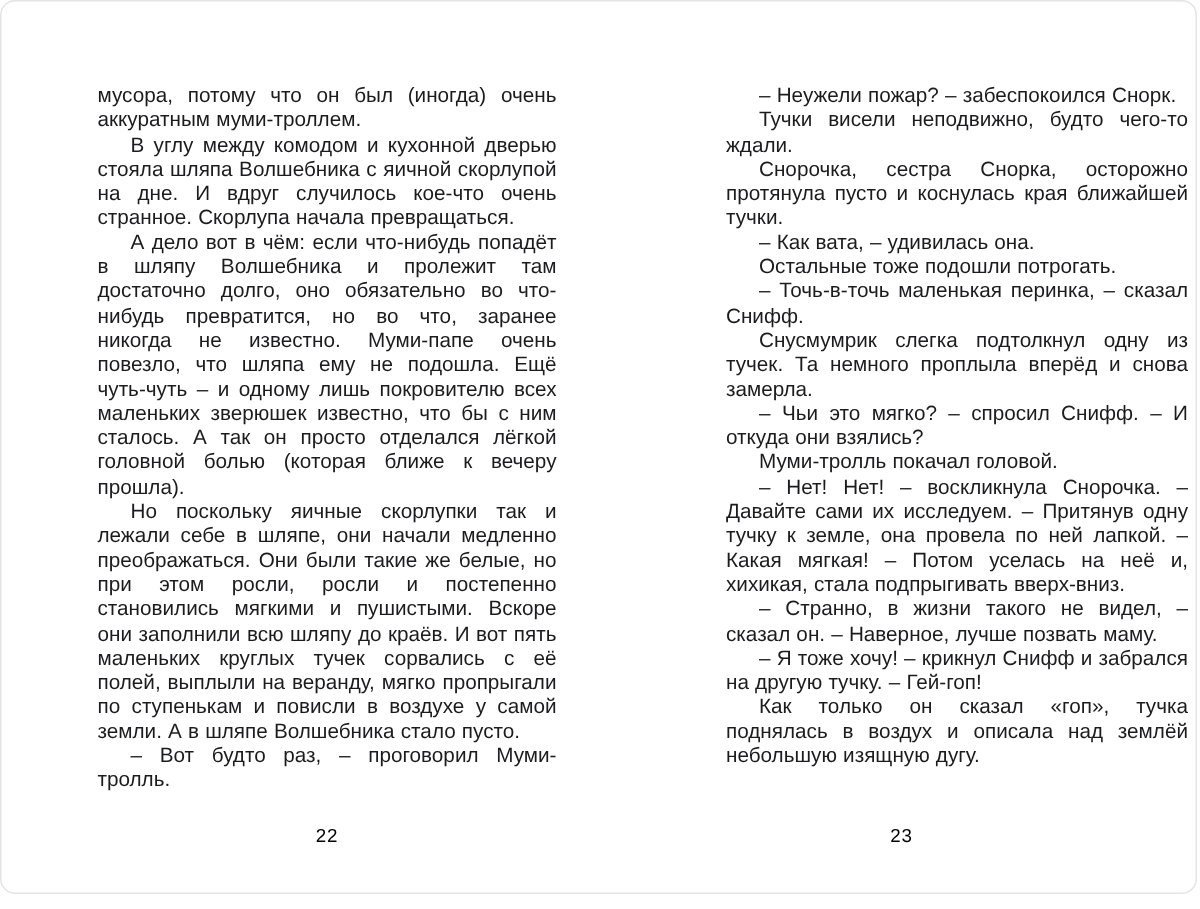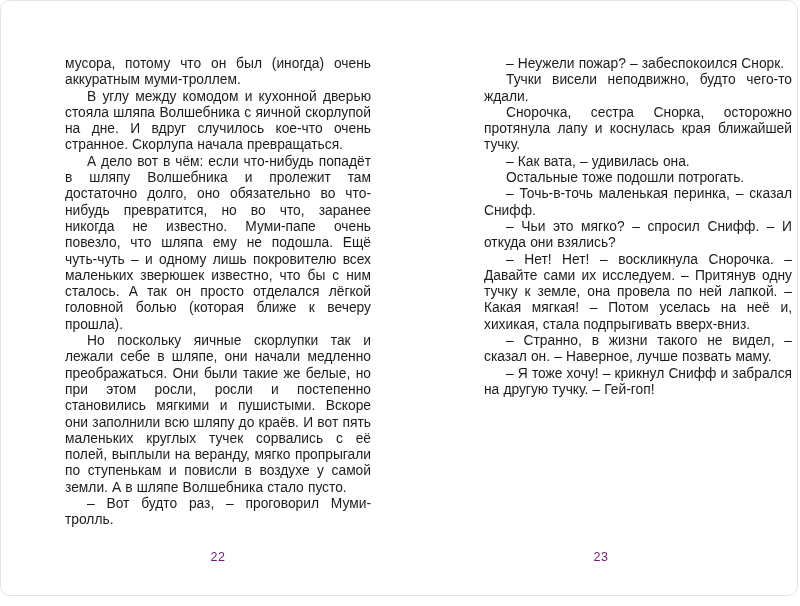--- a/index.html
+++ b/index.html
@@ -41,21 +41,21 @@
     margin: 0;
     text-indent: 22px;
   }
   p.para.noindent { text-indent: 0; }
   .page-number {
     position: absolute;
     bottom: 31px;
     font-size: 12.5px;
     letter-spacing: 0.5px;
     text-align: center;
-    color: #701a75;
+    color: #000000;
   }
   .page.left .page-number  { left: 64px; width: 306px; }
   .page.right .page-number { left: 48px; width: 308px; }
 </style>
 </head>
 <body>
 
 <div class="spread">
   <div class="page left">
     <div class="text">
@@ -64,24 +64,27 @@
         <p class="para">А дело вот в чём: если что-нибудь попадёт в шляпу Волшебника и пролежит там достаточно долго, оно обязательно во что-нибудь превратится, но во что, заранее никогда не известно. Муми-папе очень повезло, что шляпа ему не подошла. Ещё чуть-чуть – и одному лишь покровителю всех маленьких зверюшек известно, что бы с ним сталось. А так он просто отделался лёгкой головной болью (которая ближе к вечеру прошла).</p>
         <p class="para">Но поскольку яичные скорлупки так и лежали себе в шляпе, они начали медленно преображаться. Они были такие же белые, но при этом росли, росли и постепенно становились мягкими и пушистыми. Вскоре они заполнили всю шляпу до краёв. И вот пять маленьких круглых тучек сорвались с её полей, выплыли на веранду, мягко пропрыгали по ступенькам и повисли в воздухе у самой земли. А в шляпе Волшебника стало пусто.</p>
         <p class="para">– Вот будто раз, – проговорил Муми-тролль.</p>
       </div>
     <div class="page-number">22</div>
   </div>
   <div class="page right">
     <div class="text">
         <p class="para">– Неужели пожар? – забеспокоился Снорк.</p>
         <p class="para">Тучки висели неподвижно, будто чего-то ждали.</p>
-        <p class="para">Снорочка, сестра Снорка, осторожно протянула лапу и коснулась края ближайшей тучку.</p>
+        <p class="para">Снорочка, сестра Снорка, осторожно протянула пусто и коснулась края ближайшей тучки.</p>
         <p class="para">– Как вата, – удивилась она.</p>
         <p class="para">Остальные тоже подошли потрогать.</p>
         <p class="para">– Точь-в-точь маленькая перинка, – сказал Снифф.</p>
+        <p class="para">Снусмумрик слегка подтолкнул одну из тучек. Та немного проплыла вперёд и снова замерла.</p>
         <p class="para">– Чьи это мягко? – спросил Снифф. – И откуда они взялись?</p>
+        <p class="para">Муми-тролль покачал головой.</p>
         <p class="para">– Нет! Нет! – воскликнула Снорочка. – Давайте сами их исследуем. – Притянув одну тучку к земле, она провела по ней лапкой. – Какая мягкая! – Потом уселась на неё и, хихикая, стала подпрыгивать вверх-вниз.</p>
         <p class="para">– Странно, в жизни такого не видел, – сказал он. – Наверное, лучше позвать маму.</p>
         <p class="para">– Я тоже хочу! – крикнул Снифф и забрался на другую тучку. – Гей-гоп!</p>
+        <p class="para">Как только он сказал «гоп», тучка поднялась в воздух и описала над землёй небольшую изящную дугу.</p>
       </div>
     <div class="page-number">23</div>
   </div>
 </div>
 
 </body></html>

